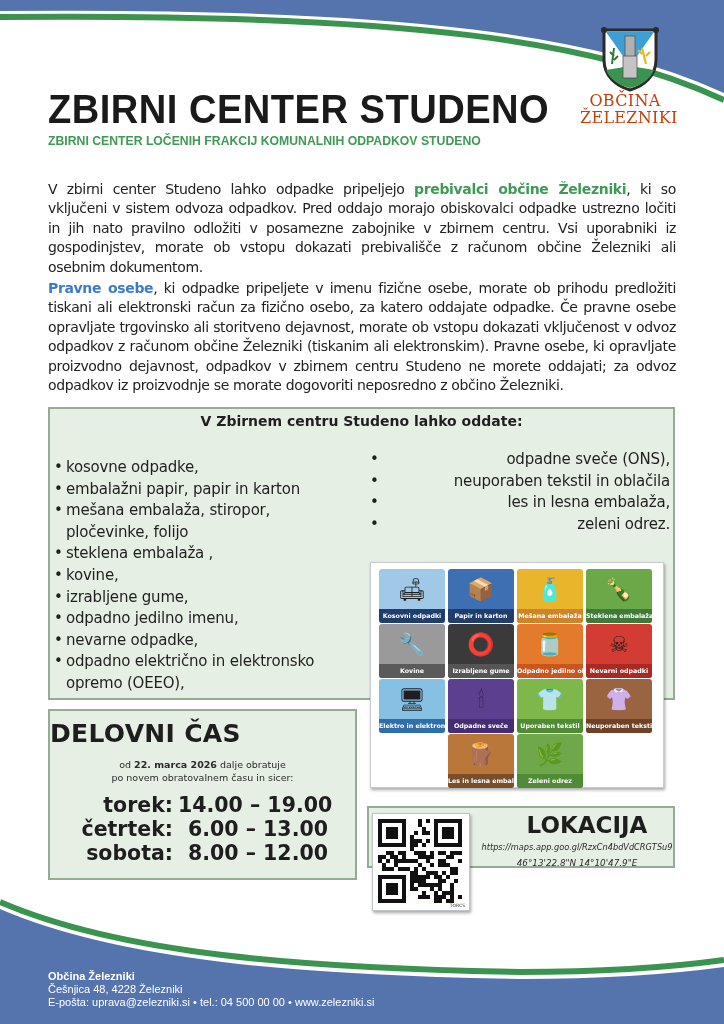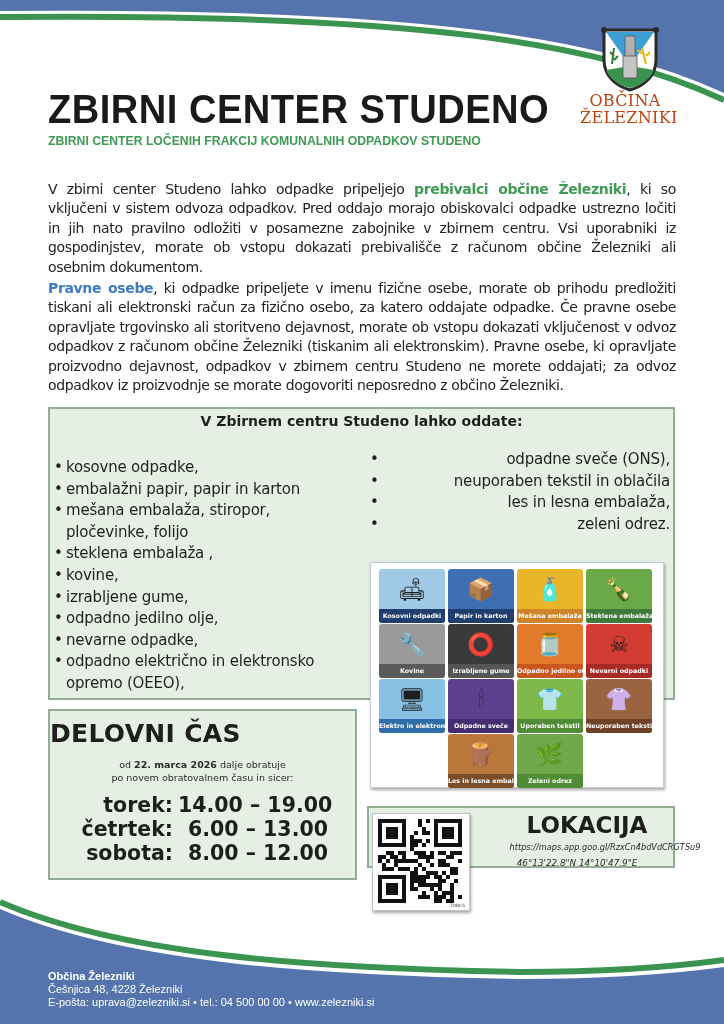--- a/index.html
+++ b/index.html
@@ -43,21 +43,21 @@
 
   .hours-box { left:48px; top:709px; width:309px; height:171px; }
   .hours-title { left:0; width:100%; top:8px; font-size:25px; font-weight:bold; color:#1e1e1e; letter-spacing:0.3px; }
   .hours-note { left:0; width:100%; top:47px; text-align:center; font-size:9.5px; line-height:13px; color:#2a2a2a; }
   .hours-row { position:absolute; font-size:20.5px; font-weight:bold; color:#1e1e1e; white-space:nowrap; }
   .hours-row .day { position:absolute; right:182px; text-align:right; }
   .hours-row .time { position:absolute; left:128px; }
 
   .loc-box { left:367px; top:806px; width:308px; height:62px; }
   .loc-title { left:130px; width:176px; top:4px; text-align:center; font-size:23px; font-weight:bold; color:#1e1e1e; }
-  .loc-url { left:110px; width:196px; top:34px; text-align:center; font-size:8.2px; font-style:italic; color:#2a2a2a;margin-left:28px; }
+  .loc-url { left:110px; width:196px; top:34px; text-align:center; font-size:8.2px; font-style:italic; color:#2a2a2a; }
   .loc-coords { left:110px; width:196px; top:50px; text-align:center; font-size:8.8px; font-style:italic; color:#2a2a2a; }
 
   .qr { left:372px; top:813px; width:96px; height:96px; background:#fff; border:1px solid #c0c4c8;
         box-shadow:1px 2px 3px rgba(0,0,0,0.35); }
   .qr svg { position:absolute; left:5px; top:5px; }
   .qr-tag { position:absolute; right:4px; bottom:2px; font-size:4.5px; color:#333; }
 
   .footer { left:48px; top:970px; font-family:"Liberation Sans", sans-serif; font-size:11px; line-height:13px; color:#ffffff; }
   .footer .org { font-weight:bold; }
 </style>
@@ -96,21 +96,21 @@
 
 <div class="abs box accept-box">
   <div class="abs accept-title">V Zbirnem centru Studeno lahko oddate:</div>
   <ul class="abs items col-left" id="left-list">
       <li>kosovne odpadke,</li>
       <li>embalažni papir, papir in karton</li>
       <li>mešana embalaža, stiropor, pločevinke, folijo</li>
       <li>steklena embalaža ,</li>
       <li>kovine,</li>
       <li>izrabljene gume,</li>
-      <li>odpadno jedilno olje,</li>
+      <li>odpadno jedilno imenu,</li>
       <li>nevarne odpadke,</li>
       <li>odpadno električno in elektronsko opremo (OEEO),</li>
     </ul>
   <ul class="abs items col-right" id="right-list">
       <li>odpadne sveče (ONS),</li>
       <li>neuporaben tekstil in oblačila</li>
       <li>les in lesna embalaža,</li>
       <li>zeleni odrez.</li>
     </ul>
 </div>

